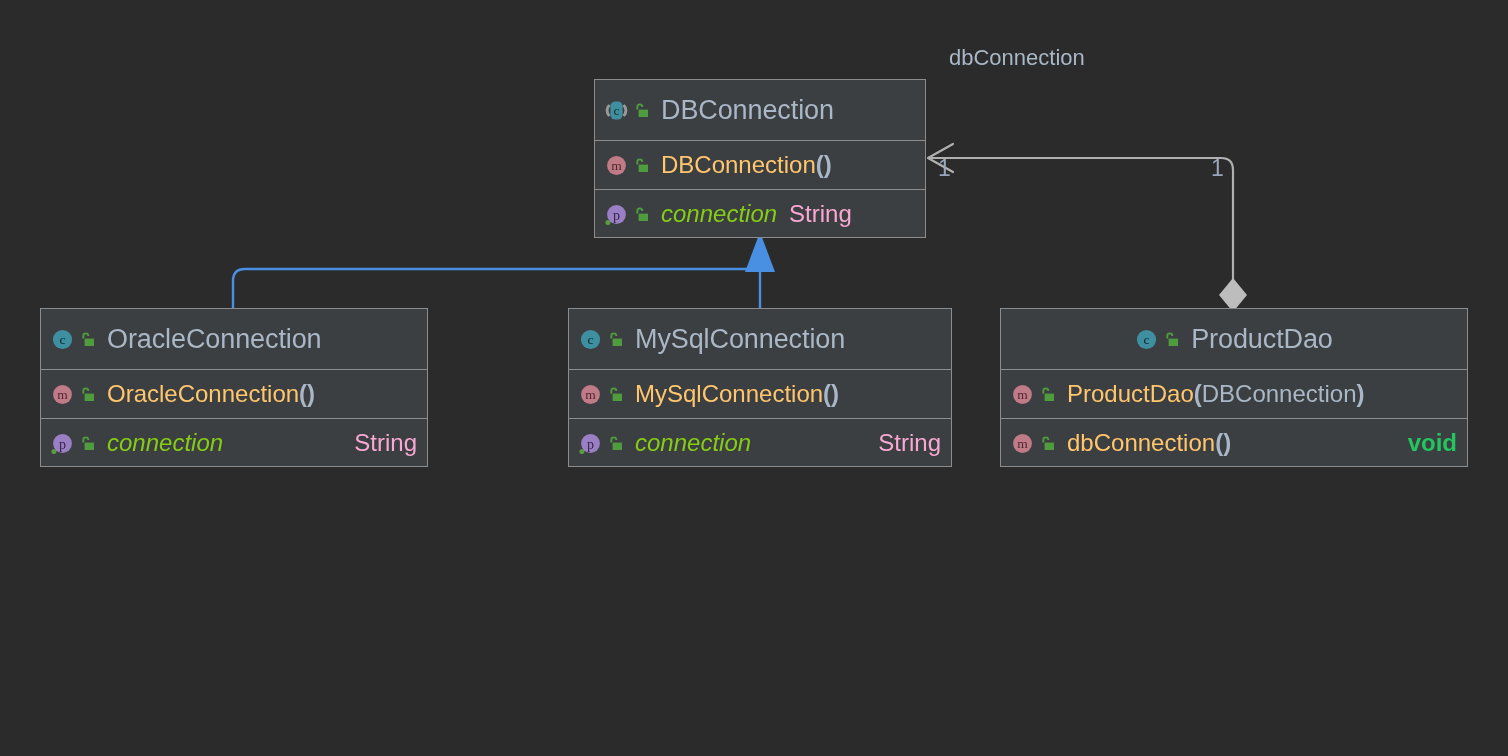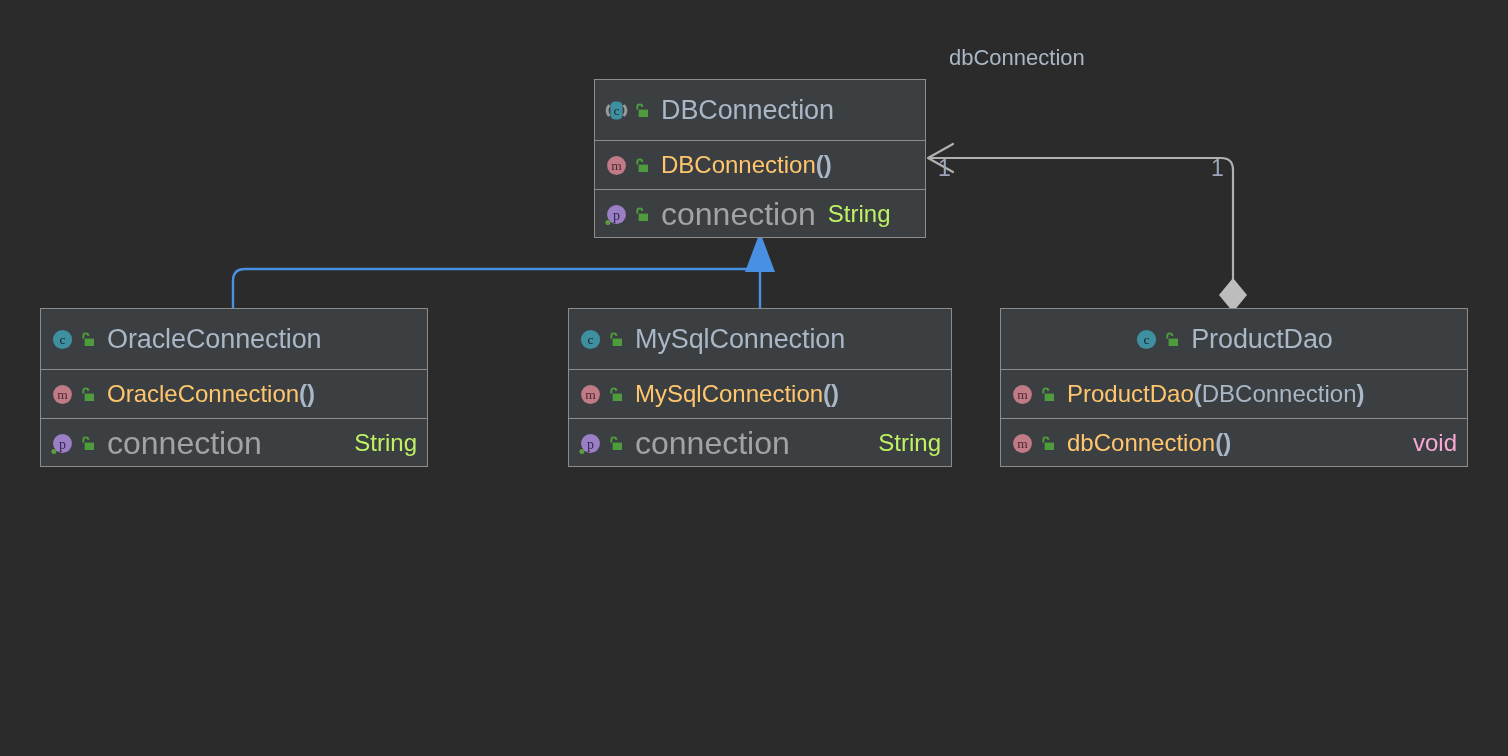--- a/index.html
+++ b/index.html
@@ -86,29 +86,31 @@
   .paren {
     color: #a9b7c6;
     font-size: 24px;
     font-weight: bold;
   }
   .param {
     color: #a9b7c6;
     font-size: 24px;
   }
   .name-field {
-    color: #a3a3a3;
-    font-size: 32px;
+    color: #84cc16;
+    font-size: 24px;
+    font-style: italic;
   }
   .type-ret {
-    color: #bef264;
+    color: #f9a8d4;
     font-size: 24px;
   }
   .type-ret.keyword {
-    color: #f9a8d4;
+    color: #22c55e;
+    font-weight: bold;
   }
   .spacer { flex: 1 1 auto; min-width: 14px; }
   .gap-sm { display:inline-block; width: 12px; }
 
   
   .edge-label {
     position: absolute;
     color: #a9b7c6;
     font-size: 22px;
     white-space: nowrap;

